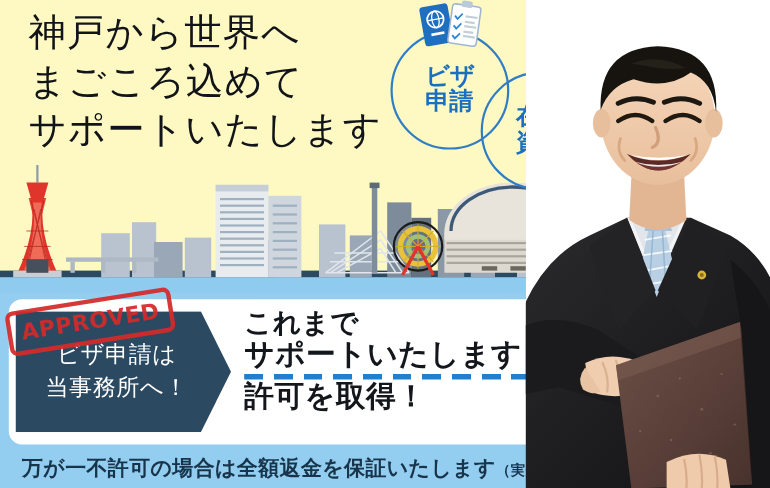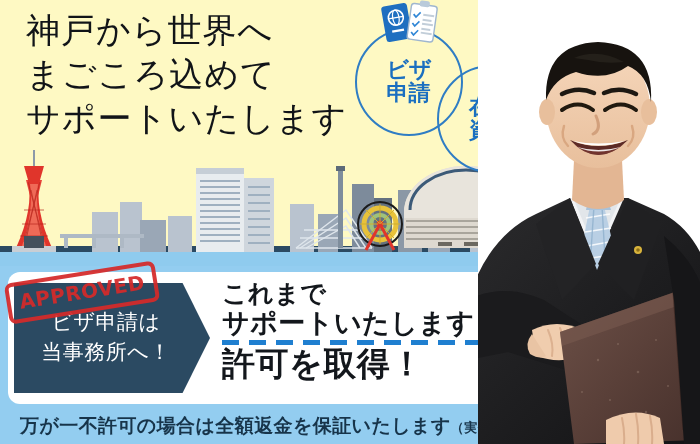--- a/index.html
+++ b/index.html
@@ -99,21 +99,21 @@
     color:#13171c;font-weight:600;letter-spacing:0.5px;
     white-space:nowrap;
   }
   #cc-l1{font-size:25px;line-height:1.08;}
   #cc-l2{font-size:27px;line-height:1.12;margin-top:1px;}
   #cc-dash{
     margin-top:2px;margin-bottom:1px;
     height:5px;width:310px;
     background:repeating-linear-gradient(to right,#1f7fd0 0 17px,transparent 17px 27px);
   }
-  #cc-l3{font-size:33px;line-height:1.12;}
+  #cc-l3{font-size:27px;line-height:1.12;}
 
   
   #guarantee-strip{
     position:absolute;left:0;top:408px;width:700px;height:36px;
     background:#93cdf0;z-index:7;
     display:flex;align-items:center;
   }
   #guarantee-text{
     color:#17344a;font-size:19px;font-weight:700;
     letter-spacing:0.4px;margin-left:20px;white-space:nowrap;

